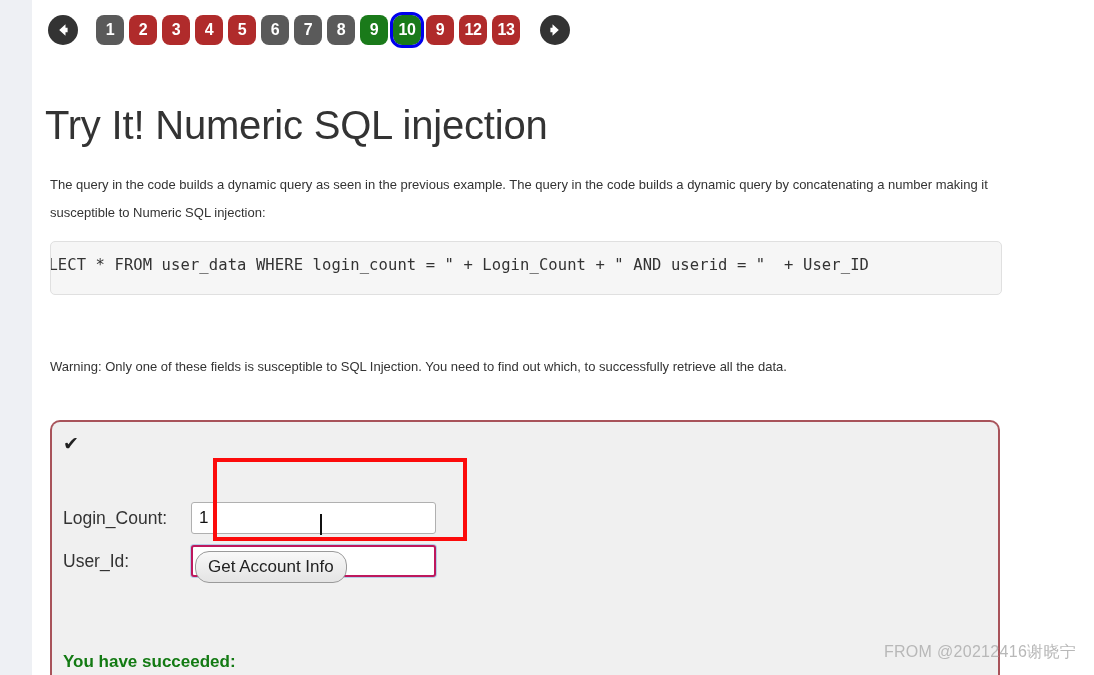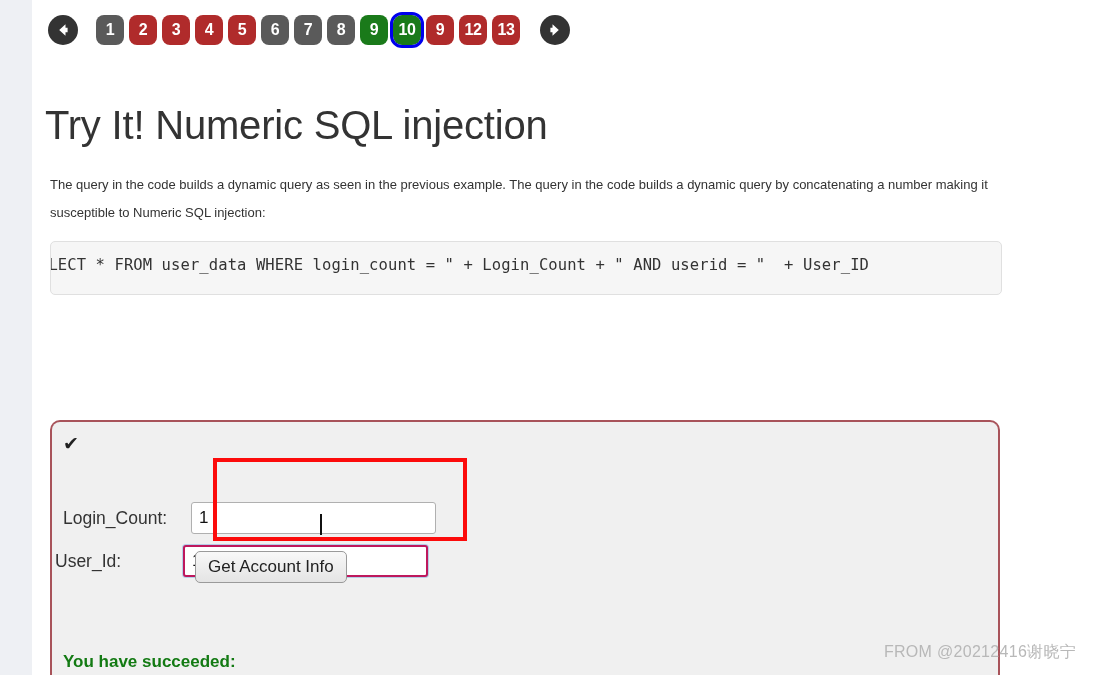--- a/index.html
+++ b/index.html
@@ -156,21 +156,21 @@
     line-height: 1;
   }
 
   .form-row {
     position: absolute;
     display: flex;
     align-items: center;
     margin-top: 36px;
   }
   #row-login { left: 11px; top: 44px; }
-  #row-userid { left: 3px; top: 87px; }
+  #row-userid { left: 11px; top: 87px; }
 
   .form-label {
     width: 128px;
     font-size: 17.5px;
     color: #333333;
     font-family: "Liberation Sans", sans-serif;
   }
 
   .text-input {
     width: 245px;
@@ -215,21 +215,21 @@
     position: absolute;
     left: 143px;
     top: 129px;
     height: 32px;
     padding: 0 12px;
     font-size: 17px;
     font-family: "Liberation Sans", sans-serif;
     color: #222222;
     background: linear-gradient(#f8f8f8, #e4e4e4);
     border: 1px solid #9a9a9a;
-    border-radius: 5px;
+    border-radius: 14px;
     cursor: pointer;
   }
 
   
   #output {
     position: absolute;
     left: 11px;
     top: 170px;
     color: #137a13;
     font-size: 17px;
@@ -289,20 +289,21 @@
     </div>
 
     <h1 id="page-title">Try It! Numeric SQL injection</h1>
 
     <p class="para" id="para-intro">The query in the code builds a dynamic query as seen in the previous example. The query in the code builds a dynamic query by concatenating a number making it susceptible to Numeric SQL injection:</p>
 
     <div id="code-block">
       <div id="code-text">ELECT * FROM user_data WHERE login_count = " + Login_Count + " AND userid = "  + User_ID</div>
     </div>
 
+    <p class="para" id="para-warning">Warning: Only one of these fields is susceptible to SQL Injection. You need to find out which, to successfully retrieve all the data.</p>
 
     <div id="lesson-panel">
 
       <div id="check-mark">✔</div>
 
       <div class="form-row" id="row-login">
         <span class="form-label">Login_Count:</span>
         <input class="text-input" type="text" value="1" style="">
       </div>
 

